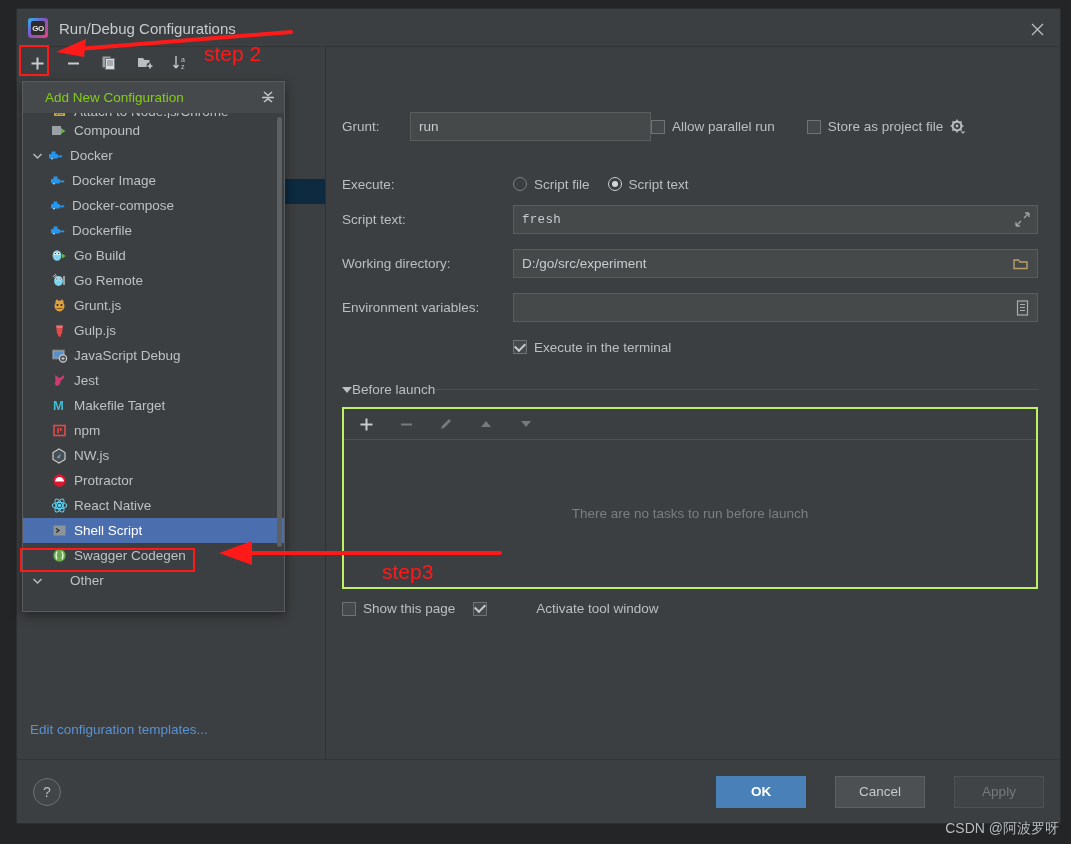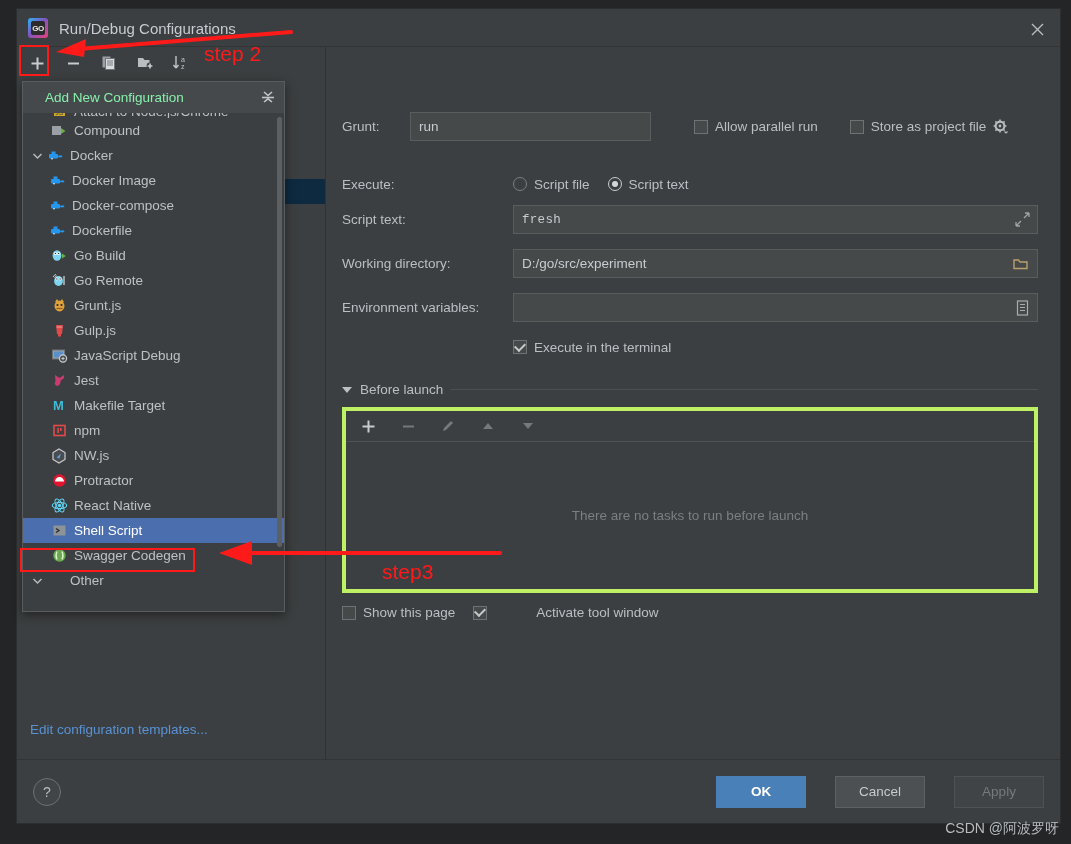--- a/index.html
+++ b/index.html
@@ -84,26 +84,26 @@
     transform: rotate(-45deg) translate(1px,-1px);
   }
   .chk-label { color:#bbbfc3; font-size:13.5px; margin-left:7px; }
 
   .radio { width:14px; height:14px; border-radius:50%; border:1px solid #7d8184; background:#3c3f41;
            display:inline-flex; align-items:center; justify-content:center; flex:0 0 14px; }
   .radio.sel { border-color:#c9cdd0; }
   .radio.sel::after { content:""; width:6px; height:6px; border-radius:50%; background:#d3d7da; }
 
   
-  .section-head { display:flex; align-items:center; gap:8px; }
+  .section-head { display:flex; align-items:center; gap:0; }
   .tri { width:0;height:0;border-left:5px solid transparent;border-right:5px solid transparent;border-top:6px solid #bcc0c3; }
   .section-title { color:#bbbfc3; font-size:13.5px; }
   .section-line { flex:1 1 auto; height:1px; background:#4d5052; }
 
-  .bl-box { border:4px solid #bef264; background:#3c3f41; }
+  .bl-box { border:2px solid #bef264; background:#3c3f41; }
   .bl-toolbar { height:31px; border-bottom:1px solid #4f5254; display:flex; align-items:center; gap:16px; padding-left:10px; }
   .bl-empty { height:147px; display:flex; align-items:center; justify-content:center; color:#7b7f82; font-size:13.5px; }
 
   
   .dlg-footer {
     height:64px; flex:0 0 64px; border-top:1px solid #323436; background:#3c3f41;
     display:flex; align-items:center; padding:0 16px; position:relative;
   }
   .help-btn {
     width:28px; height:28px; border-radius:50%; border:1px solid #6d7174; color:#b9bdc0;
@@ -118,21 +118,21 @@
   .btn.disabled { color:#77797b; background:#414446; border-color:#4f5254; }
 
   
   .popup {
     position:absolute; left:5px; top:34px; width:263px; height:531px;
     background:#3c3f41; border:1px solid #5a5d5f; z-index:40;
     display:flex; flex-direction:column; box-shadow:0 3px 10px rgba(0,0,0,.45);
   }
   .popup-head {
     height:31px; flex:0 0 31px; background:#46494b; display:flex; align-items:center;
-    padding:0 8px 0 22px; color:#86efac; font-size:13.5px; position:relative;
+    padding:0 8px 0 22px; color:#84cc16; font-size:13.5px; position:relative;
   }
   .collapse-ic { position:absolute; right:8px; top:7px; width:16px; height:16px; color:#c2c6c9; }
   .popup-list { flex:1 1 auto; position:relative; overflow:hidden; }
   .mi { height:25px; display:flex; align-items:center; padding-left:10px; position:relative; }
   .mi .twisty { width:16px; flex:0 0 16px; display:flex; align-items:center; justify-content:center; color:#b6babd; }
   .mi .ic { width:20px; flex:0 0 20px; display:flex; align-items:center; justify-content:center; margin-right:5px; }
   .mi .tx { color:#bdc1c4; font-size:13.5px; white-space:nowrap; }
   .mi.indent1 { padding-left:24px; }
   .mi.indent0 { padding-left:26px; }
   .mi.selected { background:#4b6eaf; }
@@ -216,21 +216,21 @@
         <div class="left-footer">
           <span class="link">Edit configuration templates...</span>
         </div>
       </div>
 
       <div class="right-pane">
 
         <div class="form-row" style="height:29px; margin-top:47px;">
           <div class="lbl" style="width:68px;">Grunt:</div>
           <div class="field" style="width:241px;" placeholder="">run</div>
-          <div style="display:flex;align-items:center;margin-left:43px;text-align:right;">
+          <div style="display:flex;align-items:center;text-align:right;">
             <span class="chk"></span>
             <span class="chk-label">Allow parallel run</span>
           </div>
           <div style="display:flex;align-items:center;margin-left:32px;">
             <span class="chk"></span>
             <span class="chk-label">Store as project file</span>
             <span style="margin-left:7px;display:flex;">
               <svg width="15" height="15" viewBox="0 0 15 15">
                 <circle cx="7" cy="7" r="4.4" fill="none" stroke="#b9bdc0" stroke-width="2.1"></circle>
                 <circle cx="7" cy="7" r="1.4" fill="#b9bdc0"></circle>

